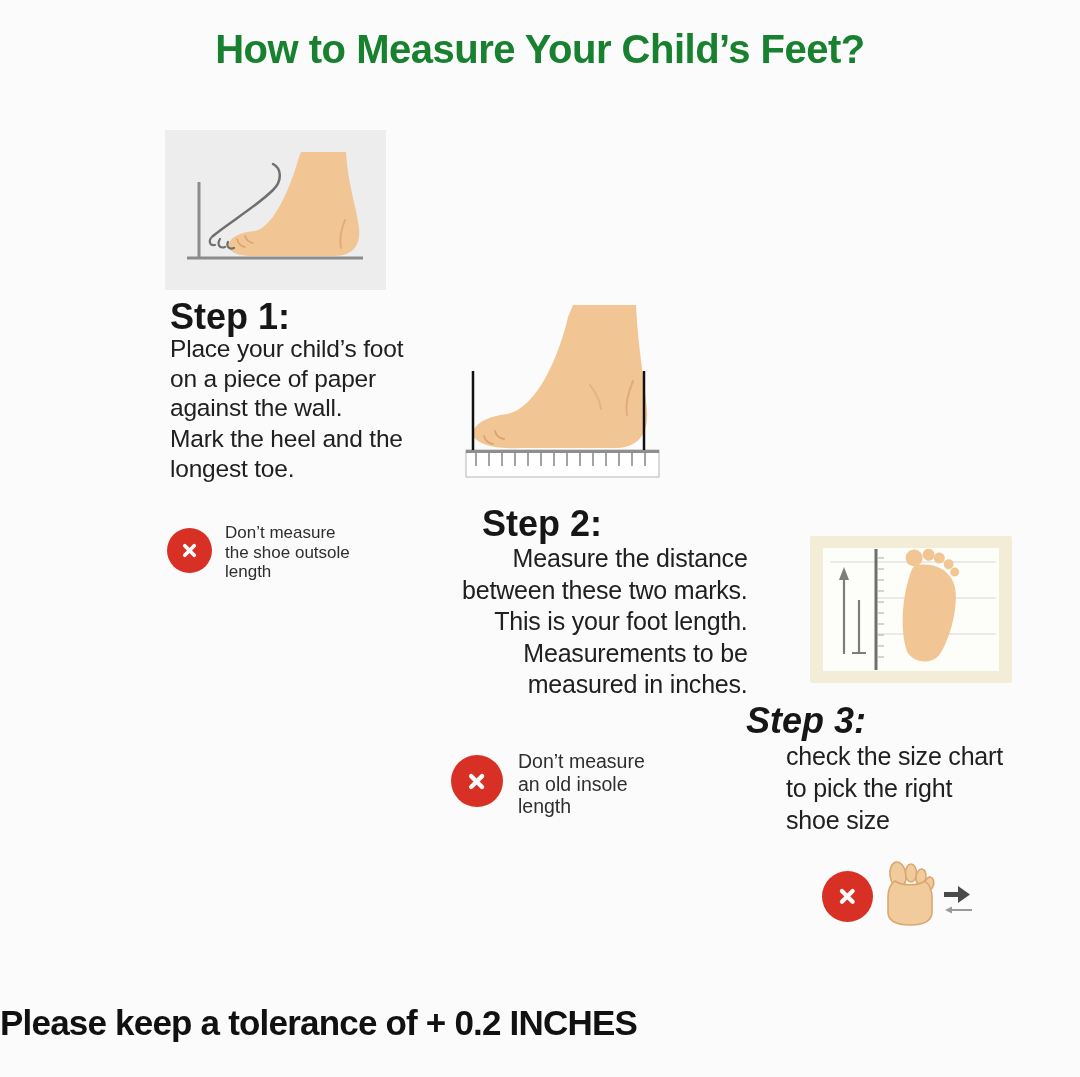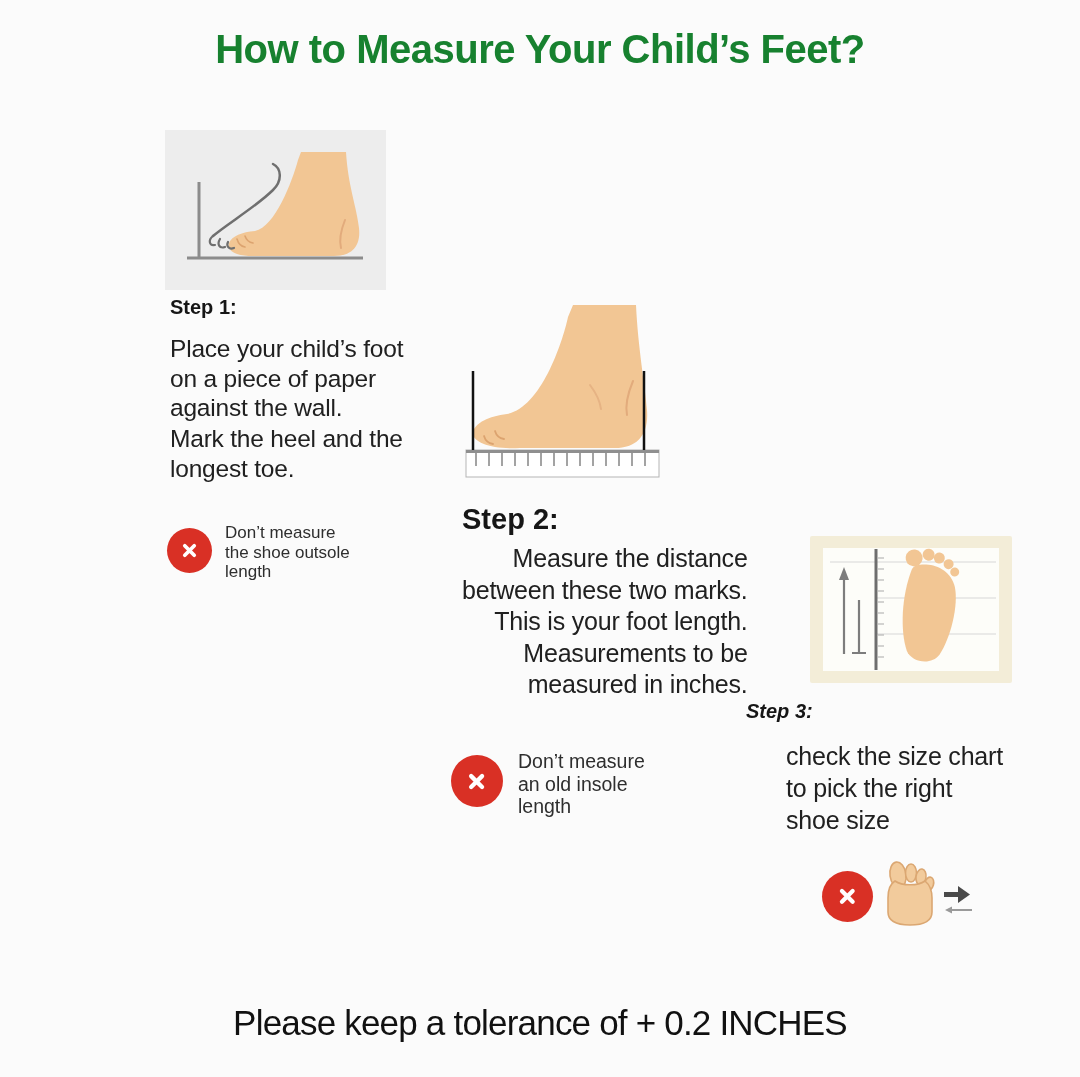--- a/index.html
+++ b/index.html
@@ -11,36 +11,36 @@
   }
   .title{
     position:absolute;top:27px;left:0;width:100%;text-align:center;
     font-size:40px;font-weight:700;color:var(--green,#17812f);letter-spacing:-0.5px;
   }
   .step-img1{position:absolute;left:165px;top:130px;width:221px;height:160px;background:#ededed;}
   .step-img2{position:absolute;left:440px;top:293px;width:290px;height:192px;}
   .step3-card{position:absolute;left:810px;top:536px;width:202px;height:147px;background:#f3edd8;border-radius:2px;}
   .step3-panel{position:absolute;left:13px;top:12px;right:13px;bottom:12px;background:#fdfdf9;}
   .step3-card svg{position:absolute;left:0;top:0;}
-  .heading{position:absolute;font-size:20px;font-weight:700;color:#161616;}
+  .heading{position:absolute;font-size:36px;font-weight:700;color:#161616;}
   .body{position:absolute;font-size:24.5px;line-height:29.5px;color:#202020;white-space:pre-line;letter-spacing:-0.2px;}
   .body2{font-size:25px;line-height:31.5px;}
   .warning{position:absolute;display:flex;align-items:center;}
   .xcircle{border-radius:50%;background:var(--red,#d93025);flex:0 0 auto;display:flex;align-items:center;justify-content:center;}
   .xcircle svg{width:60%;height:60%;}
   .warn-text{white-space:pre-line;color:#2e2e2e;}
   .w1 .xcircle{width:45px;height:45px;}
   .w1 .warn-text{font-size:17px;line-height:19.5px;margin:4px 0 0 13px;}
   .w2 .xcircle{width:52px;height:52px;}
   .w2 .warn-text{font-size:19.5px;line-height:22.5px;margin:5px 0 0 15px;}
   .dont-row{position:absolute;left:822px;top:856px;display:flex;align-items:center;}
   .dont-row .xcircle{width:51px;height:51px;margin-top:8px;}
   .footer{
-    position:absolute;top:1003px;left:0;width:100%;text-align:center;
-    font-size:35px;font-weight:400;color:#111;letter-spacing:-0.8px;
+    position:absolute;top:1003px;left:0;width:100%;
+    font-size:35px;font-weight:700;color:#111;letter-spacing:-0.8px;
   }
 </style>
 </head>
 <body>
 
 <div class="canvas">
 
   <div class="title">How to Measure Your Child’s Feet?</div>
 
   <div class="step-img1">
@@ -75,21 +75,21 @@
       <path d="M133 12 L196 12 C198 55 205 92 207 117 C209 142 197 155 175 155 L80 155 C52 157 31 149 33 139 C35 130 49 123 67 121 C100 115 122 52 128 24 Z" fill="#f2c694"></path>
       <path d="M193 88 C188 100 185 112 187 122" stroke="#e2ab7c" stroke-width="2" fill="none" stroke-linecap="round"></path>
       <path d="M150 92 C156 100 160 108 161 116" stroke="#e6b384" stroke-width="2" fill="none" stroke-linecap="round"></path>
       <path d="M44 143 Q46 150 53 151 M55 138 Q57 145 64 146" stroke="#dca36f" stroke-width="1.8" fill="none" stroke-linecap="round"></path>
       <rect x="26" y="157" width="193" height="27" fill="#ffffff" stroke="#b5b5b5" stroke-width="1"></rect>
       <path d="M26 158.5 L219 158.5" stroke="#8f8f8f" stroke-width="3"></path>
       <path d="M36 160 V173 M49 160 V173 M62 160 V173 M75 160 V173 M88 160 V173 M101 160 V173 M114 160 V173 M127 160 V173 M140 160 V173 M153 160 V173 M166 160 V173 M179 160 V173 M192 160 V173 M205 160 V173" stroke="#9a9a9a" stroke-width="1.8"></path>
       <path d="M33 78 V157 M204 78 V157" stroke="#111" stroke-width="2.5"></path>
     </svg>
   </div>
-  <div class="heading" style="left:462px;top:503px;font-size:29px;text-align:right;">Step 2:</div>
+  <div class="heading" style="left:482px;top:503px;font-size:36px;text-align:right;">Step 2:</div>
   <div class="body body2" style="left:462px;top:543px;text-align:right;">Measure the distance
 between these two marks.
 This is your foot length.
 Measurements to be
 measured in inches.</div>
   <div class="warning w2" style="left:451px;top:745px;">
     <div class="xcircle">
       <svg viewBox="0 0 40 40">
         <path d="M13 13 L27 27 M27 13 L13 27" stroke="#fff" stroke-width="5.5" stroke-linecap="round"></path>
       </svg>

